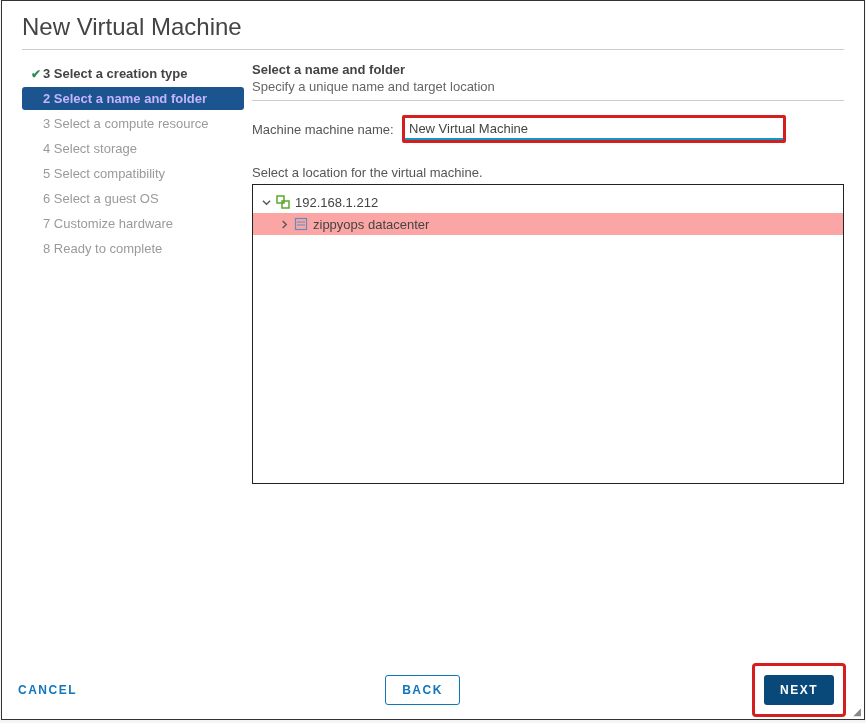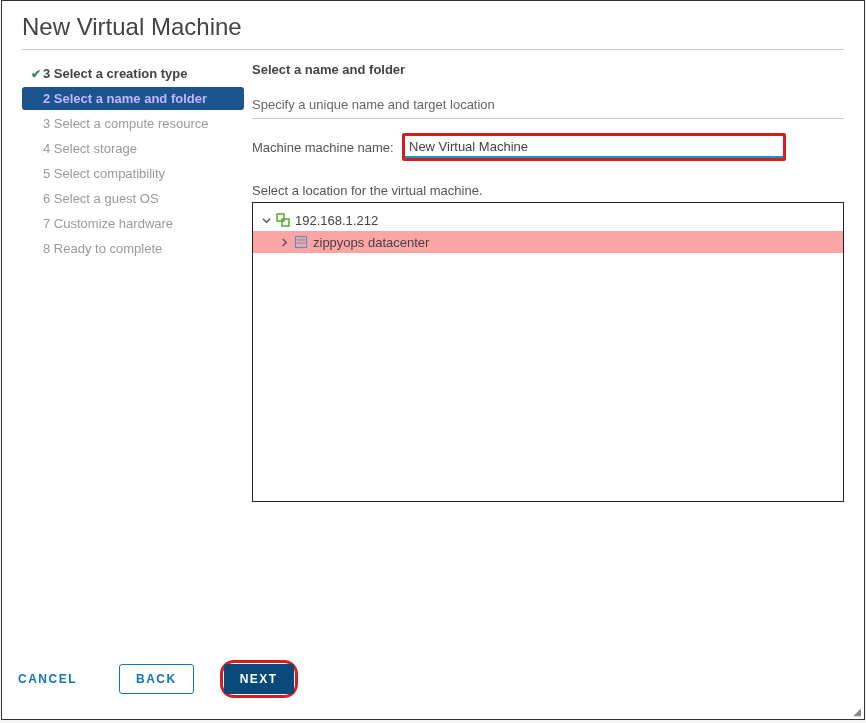--- a/index.html
+++ b/index.html
@@ -7,41 +7,41 @@
   .title{font-size:24px;font-weight:300;color:#444;padding:12px 0 8px 20px;}
   .rule{border:none;border-top:1px solid #ccc;margin:0 20px;}
   .body{display:flex;padding:12px 20px 0 20px;}
   .steps{width:222px;flex:0 0 222px;}
   .step{display:flex;align-items:center;padding:4px 7px;font-size:13px;color:#9a9a9a;border-radius:3px;margin-bottom:2px;}
   .step.done{color:#444;font-weight:600;}
   .step.active{background:#1b548f;color:#c4b5fd;font-weight:600;}
   .check{width:14px;display:inline-block;color:#2e8b57;font-weight:700;font-size:12px;text-align:center;}
   .step .label{}
   .main{flex:1;padding-left:8px;}
-  .sec-title{font-weight:600;color:#444;margin-bottom:20px;}
+  .sec-title{font-weight:600;color:#444;margin-bottom:2px;}
   .sec-sub{color:#666;margin-bottom:6px;}
   .main-rule{border:none;border-top:1px solid #ccc;margin:0 0 14px 0;}
   .name-row{display:flex;align-items:center;margin-bottom:22px;}
   .name-label{width:150px;color:#555;}
   .name-input-wrap{border:3px solid #d41f1f;border-radius:2px;padding:0;}
   .name-input{width:370px;height:18px;font-size:13px;border:none;border-bottom:2px solid #0a99c9;outline:none;padding:1px 4px;color:#444;}
   .loc-label{color:#555;margin-bottom:4px;}
   .tree{border:1px solid #222;height:300px;box-sizing:border-box;padding:6px 0 0 0;overflow:hidden;}
   .tree-row{display:flex;align-items:center;height:22px;font-size:13px;}
   .tree-row.sel{background:#fca5a5;}
   .caret{width:10px;height:10px;margin:0 4px 0 8px;display:inline-flex;align-items:center;justify-content:center;color:#444;}
   .caret svg{width:9px;height:9px;}
   .icon{width:16px;height:16px;margin-right:4px;display:inline-flex;align-items:center;justify-content:center;}
   .tree-label{color:#444;}
   .tree-row .indent{width:18px;display:inline-block;}
-  .footer{position:absolute;left:0;right:0;bottom:11px;height:58px;border-top:none;display:flex;justify-content:flex-start;align-items:center;padding-right:18px;gap:26px;}
+  .footer{position:absolute;left:0;right:0;bottom:0;height:58px;border-top:none;display:flex;justify-content:space-between;align-items:center;padding-right:18px;gap:26px;}
   .btn{height:30px;padding:0 16px;font-size:12px;letter-spacing:1.5px;font-weight:600;border-radius:3px;cursor:pointer;}
   .btn-cancel{background:transparent;border:none;color:#1176bc;}
   .btn-back{background:#fff;border:1px solid #1176bc;color:#1176bc;}
-  .btn-next-wrap{border:3px solid #d41f1f;border-radius:14px;padding:1px;}
+  .btn-next-wrap{border:3px solid #d41f1f;border-radius:4px;padding:9px;}
   .btn-next{background:#08497a;border:none;color:#fff;}
   .resize-handle{position:absolute;right:3px;bottom:2px;color:#888;font-size:10px;transform:rotate(0deg);}
 </style>
 </head>
 <body>
 
 <div class="dialog">
 
   <div class="title">New Virtual Machine</div>
   <hr class="rule">

